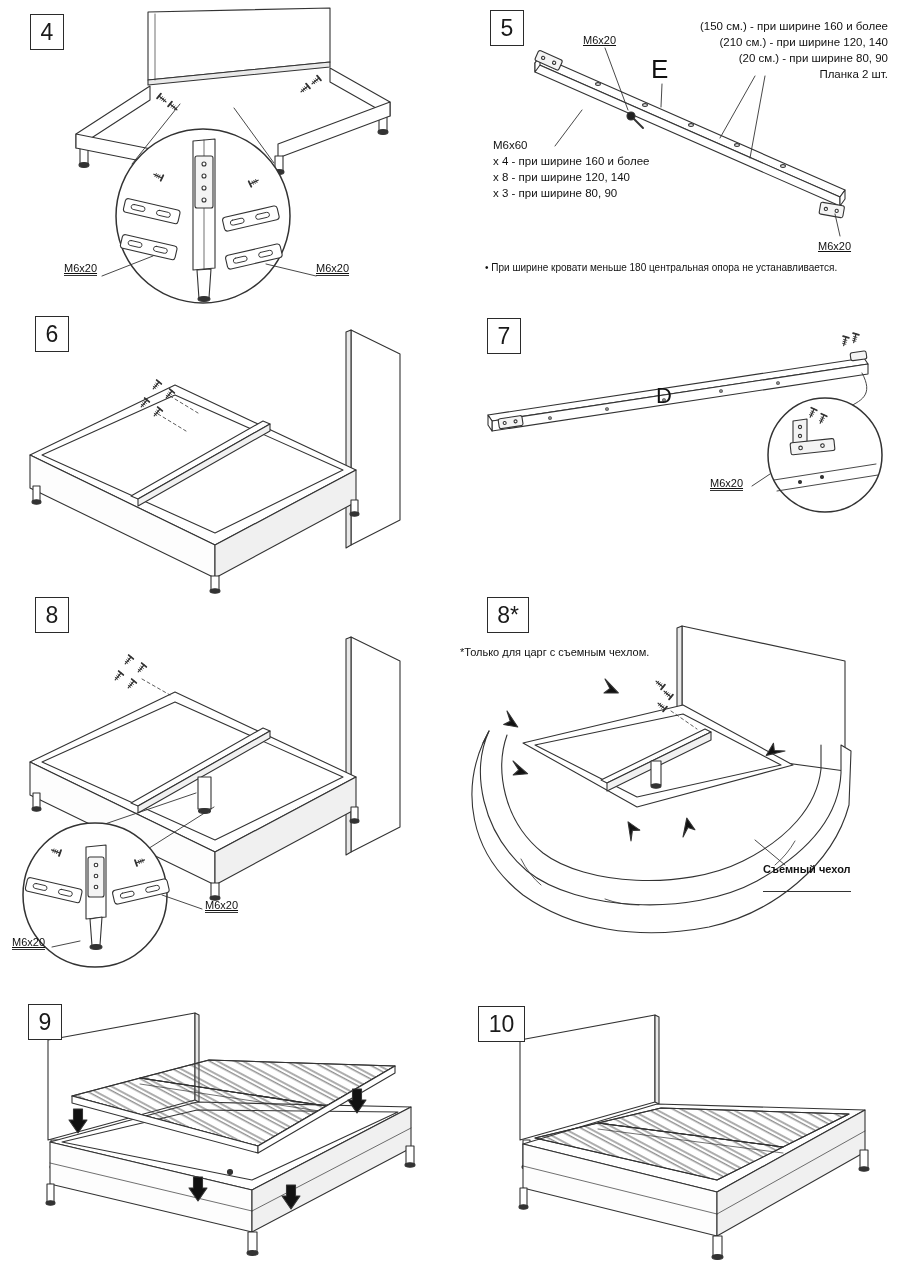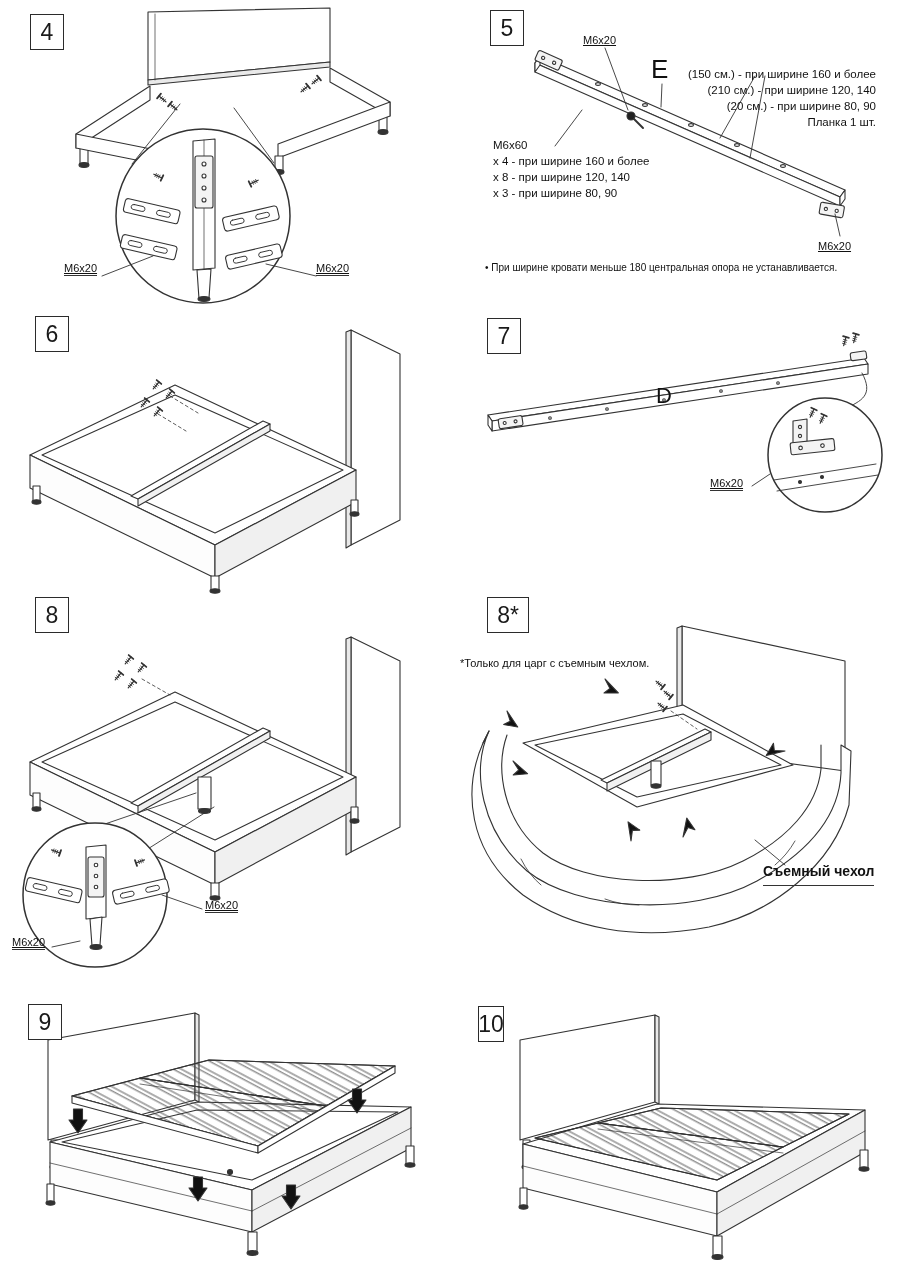--- a/index.html
+++ b/index.html
@@ -13,21 +13,21 @@
   }
   .step-canvas { position:absolute; }
   .step-canvas svg { position:absolute; left:0; top:0; }
   .lbl { position:absolute; font-size:11px; white-space:nowrap; color:#111; z-index:5;text-decoration:underline; }
   .lbl.u { border-bottom:1px solid #333; padding-bottom:1px; }
   .part-letter { position:absolute; font-size:26px; color:#111; z-index:5; }
   .txt { position:absolute; font-size:11.5px; line-height:16px; white-space:nowrap; z-index:5; }
   .txt.right { text-align:right; }
   .footnote { position:absolute; font-size:10px; text-align:left; z-index:5; }
   .note { position:absolute; font-size:11px; z-index:5; }
-  .cover-lbl { position:absolute; font-size:14px; font-weight:bold; border-bottom:1px solid #333; padding-bottom:6px; z-index:5; }
+  .cover-lbl { position:absolute; font-size:11px; font-weight:bold; border-bottom:1px solid #333; padding-bottom:16px; z-index:5; }
 </style>
 </head>
 <body>
 
 <div id="page">
 
   <svg width="0" height="0" style="position:absolute" aria-hidden="true">
     <defs>
       <pattern id="slats" width="12" height="12" patternUnits="userSpaceOnUse" patternTransform="rotate(-62)">
         <line x1="1.2" y1="0" x2="1.2" y2="12" stroke="#4a4a4a" stroke-width="0.9"></line>
@@ -54,21 +54,21 @@
     </defs>
   </svg>
 
   <div class="stepnum" style="left:30px; top:14px; width:34px; height:36px;">4</div>
   <div class="stepnum" style="left:490px; top:10px; width:34px; height:36px;">5</div>
   <div class="stepnum" style="left:35px; top:316px; width:34px; height:36px;">6</div>
   <div class="stepnum" style="left:487px; top:318px; width:34px; height:36px;">7</div>
   <div class="stepnum" style="left:35px; top:597px; width:34px; height:36px;">8</div>
   <div class="stepnum" style="left:487px; top:597px; width:42px; height:36px;">8*</div>
   <div class="stepnum" style="left:28px; top:1004px; width:34px; height:36px;">9</div>
-  <div class="stepnum" style="left:478px; top:1006px; width:26px; height:36px;">10</div>
+  <div class="stepnum" style="left:478px; top:1006px; width:47px; height:36px;">10</div>
 
   <div class="step-canvas" style="left:28px; top:6px; width:400px; height:306px;">
     <svg viewBox="0 0 400 306" width="400" height="306">
       <g stroke="#333" stroke-width="1.1" fill="#fff" stroke-linejoin="round" stroke-linecap="round">
         <g>
           <polygon points="120,6 302,2 302,56 120,74"></polygon>
           <polygon points="120,74 302,56 302,61 120,79" fill="#e9e9e9"></polygon>
           <line x1="127" y1="8" x2="127" y2="74" stroke-width="0.7"></line>
         </g>
         <g>
@@ -162,25 +162,25 @@
         <line x1="150" y1="44" x2="173" y2="106" stroke-width="0.9"></line>
         <line x1="207" y1="80" x2="206" y2="103" stroke-width="0.9"></line>
         <line x1="300" y1="72" x2="265" y2="134" stroke-width="0.9"></line>
         <line x1="310" y1="72" x2="295" y2="154" stroke-width="0.9"></line>
         <line x1="100" y1="142" x2="127" y2="106" stroke-width="0.9"></line>
         <line x1="385" y1="232" x2="380" y2="210" stroke-width="0.9"></line>
       </g>
     </svg>
     <span class="lbl" style="left:128px; top:30px;">М6х20</span>
     <span class="part-letter" style="left:196px; top:50px;">E</span>
-    <div class="txt right" style="right:24px; top:14px;margin-top:48px;">
+    <div class="txt right" style="right:12px; top:14px;">
       <div>(150 см.) - при ширине 160 и более</div>
       <div>(210 см.) - при ширине 120, 140</div>
       <div>(20 см.) - при ширине 80, 90</div>
-      <div>Планка 1 шт.</div>
+      <div>Планка 2 шт.</div>
     </div>
     <div class="txt" style="left:38px; top:133px;">
       <div>М6х60</div>
       <div>х 4 - при ширине 160 и более</div>
       <div>х 8 - при ширине 120, 140</div>
       <div>х 3 - при ширине 80, 90</div>
     </div>
     <span class="lbl" style="left:363px; top:236px;">М6х20</span>
     <div class="footnote" style="left:30px; top:258px; width:395px;">• При ширине кровати меньше 180 центральная опора не устанавливается.</div>
   </div>
@@ -371,21 +371,21 @@
           <use href="#g-arrow-bold" transform="translate(52,118) rotate(35)"></use>
           <use href="#g-arrow-bold" transform="translate(150,86) rotate(25)"></use>
           <use href="#g-arrow-bold" transform="translate(330,158) rotate(145)"></use>
           <use href="#g-arrow-bold" transform="translate(58,168) rotate(20)"></use>
           <use href="#g-arrow-bold" transform="translate(176,248) rotate(-120)"></use>
           <use href="#g-arrow-bold" transform="translate(228,244) rotate(-100)"></use>
         </g>
         <line x1="330" y1="272" x2="300" y2="247" stroke-width="0.9"></line>
       </g>
     </svg>
-    <div class="note" style="left:5px; top:64px;">*Только для царг с съемным чехлом.</div>
+    <div class="note" style="left:5px; top:53px;">*Только для царг с съемным чехлом.</div>
     <span class="cover-lbl" style="left:308px; top:270px;">Съемный чехол</span>
   </div>
 
   <div class="step-canvas" style="left:15px; top:1000px; width:440px; height:280px;">
     <svg viewBox="0 0 440 280" width="440" height="280">
       <g stroke="#333" stroke-width="1.1" fill="#fff" stroke-linejoin="round" stroke-linecap="round">
         <g>
           <polygon points="33,40 180,13 180,100 33,140"></polygon>
           <polygon points="180,13 184,15 184,102 180,100" fill="#e9e9e9"></polygon>
           <rect x="36" y="140" width="7" height="26"></rect>

